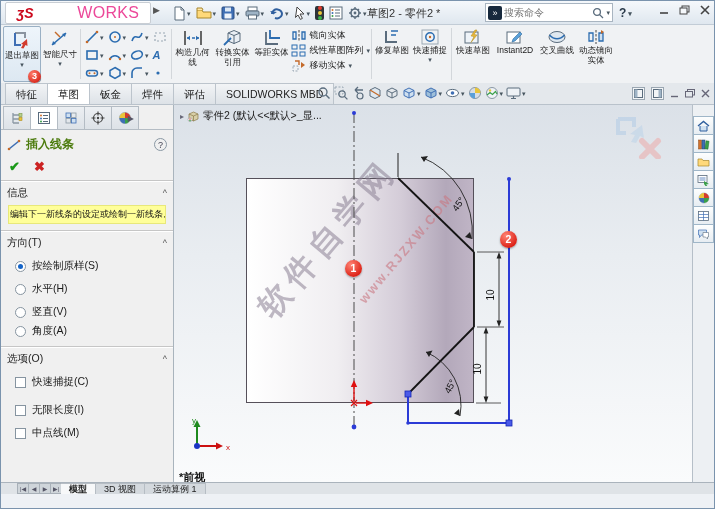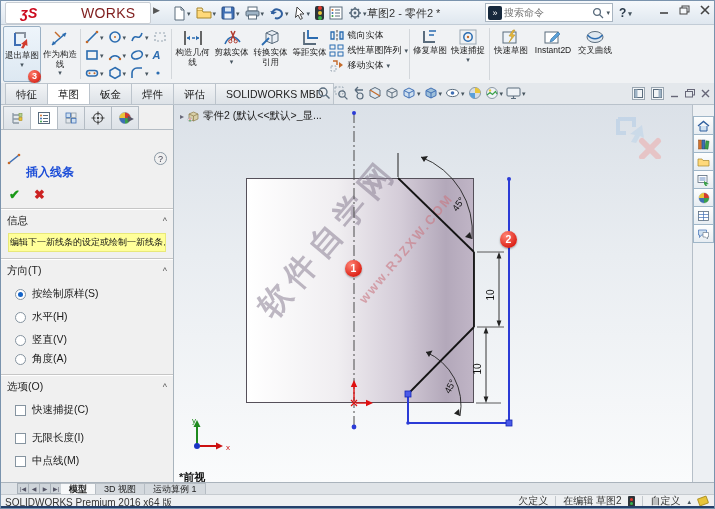--- a/index.html
+++ b/index.html
@@ -9,21 +9,21 @@
          border:1px solid #7a93ad; overflow:hidden; font-family:"Liberation Sans", sans-serif; }
 
   
   .titlebar { position:absolute; top:0; left:0; right:0; height:24px;
               background:linear-gradient(#f5f8fb,#dfe7ef); border-bottom:1px solid #c2ccd6; }
   .logobox { position:absolute; left:4px; top:1px; width:146px; height:22px; background:#fff;
              border:1px solid #c9ced4; border-radius:2px; display:flex; align-items:center;
              justify-content:center; gap:2px; }
   .logomark { color:#cc0a1e; font-weight:bold; font-style:italic; font-size:14px; }
   .logosolid { color:#b20616; font-weight:bold; font-size:12.5px; letter-spacing:.3px;margin-top:40px; }
-  .logoworks { color:#7f1d1d; font-size:14px; letter-spacing:.3px; }
+  .logoworks { color:#ec4899; font-size:16px; letter-spacing:.3px; }
   .logo-flyout { position:absolute; left:152px; top:4px; font-size:9px; color:#555; }
   .qa { position:absolute; left:170px; top:2px; height:20px; display:flex; align-items:center; gap:3px; }
   .qbtn { display:flex; align-items:center; gap:1px; padding:1px; }
   .caret { font-size:7px; color:#47555f; line-height:7px; }
   .tl { width:9px; height:14px; background:#2d3439; border-radius:2px; display:flex;
         flex-direction:column; align-items:center; justify-content:center; gap:1px; }
   .tl i { width:4px; height:4px; border-radius:50%; display:block; }
   .doc-title { position:absolute; left:366px; top:5px; font-size:11px; color:#333; white-space:nowrap;text-align:center; }
   .searchbox { position:absolute; left:484px; top:2px; width:128px; height:19px; background:#fff;
                border:1px solid #a9b5c1; display:flex; align-items:center; padding:0 2px; gap:2px; }
@@ -72,21 +72,21 @@
   .lpanel { position:absolute; top:104px; left:0; width:173px; bottom:26px; background:#f0f0f0;
             border-right:1px solid #a9b4bd; }
   .ptabs { position:absolute; top:1px; left:2px; display:flex; height:23px; }
   .ptab { width:28px; height:23px; border:1px solid #b4bcc4; border-bottom:none; margin-right:-1px;
           background:linear-gradient(#eceff2,#dde2e7); display:flex; align-items:center; justify-content:center; }
   .ptab.active { background:#fff; position:relative; z-index:2; }
   .ptab-arrow { position:absolute; right:4px; top:8px; font-size:8px; color:#556; }
   .pbody { position:absolute; top:24px; left:0; right:0; bottom:0; background:#f0f0f0;
            border-top:1px solid #b4bcc4; }
   .ptitle { display:flex; align-items:center; gap:5px; padding:6px 6px 4px 6px; }
-  .ptitle .t { font-size:12px; font-weight:bold; color:#1d4ed8; flex:1;margin-top:28px; }
+  .ptitle .t { font-size:12px; font-weight:bold; color:#4d7c0f; flex:1; }
   .phelp { width:13px; height:13px; border:1px solid #8a98a4; border-radius:50%; font-size:9px;
            color:#445; display:flex; align-items:center; justify-content:center; }
   .okrow { display:flex; gap:14px; padding:2px 8px 6px 8px; font-size:13px; font-weight:bold; }
   .ok { color:#1a9918; } .cancel { color:#cc2222; }
   .psec { border-top:1px solid #c6c6c6; box-shadow:0 1px 0 #fff inset; padding:5px 6px 4px 6px; }
   .phead { display:flex; font-size:10.5px; color:#222;align-items:center; }
   .phead .h { flex:1; }
   .chev { color:#555; font-size:9px; }
   .msg { margin:5px 1px 2px 1px; background:#ffff99; border:1px solid #e8e87a; font-size:9px;
          padding:2px 1px; color:#111; white-space:nowrap; overflow:hidden; }
@@ -273,21 +273,21 @@
       <span>退出草图</span>
       <span class="caret">▾</span>
       <span class="badge">3</span>
     </div>
     <div class="bb">
       <svg width="22" height="20">
           <path d="M3 16 L17 4" stroke="#2b6cb0" stroke-width="1.6"></path>
           <path d="M3 16 l4-1 -3-3 z M17 4 l-4 1 3 3 z" fill="#2b6cb0"></path>
           <path d="M6 3 l5 5" stroke="#c46a2a" stroke-width="1.4"></path>
         </svg>
-      <span>作为构造线</span>
+      <span>智能尺寸</span>
       <span class="caret">▾</span>
     </div>
     <div class="sep"></div>
 
     <div class="egrid">
       <div class="gc">
         <svg width="14" height="14">
             <path d="M2 12 L12 2" stroke="#2b6cb0" stroke-width="1.6"></path>
             <circle cx="2" cy="12" r="1.3" fill="#c46a2a"></circle>
             <circle cx="12" cy="2" r="1.3" fill="#c46a2a"></circle>
@@ -365,30 +365,20 @@
     </div>
     <div class="sep"></div>
 
     <div class="bb" style="width:40px">
       <svg width="22" height="18">
           <path d="M3 2 v14 M19 2 v14" stroke="#444" stroke-width="1.6"></path>
           <path d="M5 9 h12" stroke="#2b6cb0" stroke-width="1.4" stroke-dasharray="3 2"></path>
           <path d="M5 9 l3-2.3 v4.6 z M17 9 l-3-2.3 v4.6 z" fill="#2b6cb0"></path>
         </svg>
       <span>构造几何线</span>
-    </div>
-    <div class="bb">
-      <svg width="22" height="18">
-          <path d="M4 15 C8 6 14 6 19 13" fill="none" stroke="#2b6cb0" stroke-width="1.6"></path>
-          <path d="M10 2 l4 9 M14 2 l-4 9" stroke="#b03a2e" stroke-width="1.5"></path>
-          <circle cx="9.3" cy="12.3" r="1.6" fill="none" stroke="#b03a2e"></circle>
-          <circle cx="14.7" cy="12.3" r="1.6" fill="none" stroke="#b03a2e"></circle>
-        </svg>
-      <span>剪裁实体</span>
-      <span class="caret">▾</span>
     </div>
     <div class="bb" style="width:40px">
       <svg width="22" height="18">
           <path d="M6 4 l6-2.5 6 2.5 v8 l-6 2.5 -6-2.5 z" fill="#e9eef4" stroke="#5a6c7d"></path>
           <path d="M6 4 l6 2.5 6-2.5 M12 6.5 V15" fill="none" stroke="#5a6c7d"></path>
           <path d="M2 16 L9 9" stroke="#2b6cb0" stroke-width="1.8"></path>
         </svg>
       <span>转换实体引用</span>
     </div>
     <div class="bb">
@@ -461,20 +451,29 @@
           <path d="M17 2 l-7 7 -1 3 3-1 7-7 z" fill="#5aa0d8" stroke="#2f6ca0" stroke-width=".6" transform="translate(-2 1)"></path>
         </svg>
       <span>Instant2D</span>
     </div>
     <div class="bb">
       <svg width="20" height="16">
           <ellipse cx="10" cy="8" rx="8" ry="5.5" fill="#dfe8f0" stroke="#5a6c7d"></ellipse>
           <path d="M2.5 6 C7 11 13 11 17.5 6" fill="none" stroke="#2b6cb0" stroke-width="1.5"></path>
         </svg>
       <span>交叉曲线</span>
+    </div>
+    <div class="bb" style="width:40px">
+      <svg width="20" height="16">
+          <path d="M10 1 v14" stroke="#444" stroke-dasharray="2.5 1.5"></path>
+          <path d="M3 4 h4 v8 h-4 z" fill="none" stroke="#2b6cb0" stroke-width="1.3"></path>
+          <path d="M13 4 h4 v8 h-4 z" fill="#cfe0f0" stroke="#2b6cb0" stroke-width="1.3"></path>
+          <path d="M15 1 l3 2 -3 2" fill="#c46a2a"></path>
+        </svg>
+      <span>动态镜向实体</span>
     </div>
   </div>
 
   <div class="tabrow">
     <div class="ctabs">
       <span class="ctab">特征</span>
       <span class="ctab active">草图</span>
       <span class="ctab">钣金</span>
       <span class="ctab">焊件</span>
       <span class="ctab">评估</span>
@@ -858,31 +857,14 @@
       <span>|◀</span>
       <span>◀</span>
       <span>▶</span>
       <span>▶|</span>
     </div>
     <span class="btab active">模型</span>
     <span class="btab">3D 视图</span>
     <span class="btab">运动算例 1</span>
   </div>
 
-  <div class="status">
-    <span class="left">SOLIDWORKS Premium 2016 x64 版</span>
-    <div class="srt">
-      <span>欠定义</span>
-      <span class="vsep"></span>
-      <span>在编辑 草图2</span>
-      <span class="tl2">
-          <i style="background:#e23b2e"></i>
-          <i style="background:#37b34a"></i>
-        </span>
-      <span class="vsep"></span>
-      <span>自定义</span>
-      <span class="caret">▴</span>
-      <span class="tag"></span>
-    </div>
-    <div class="winedge"></div>
-  </div>
 
 </div>
 
 </body></html>

